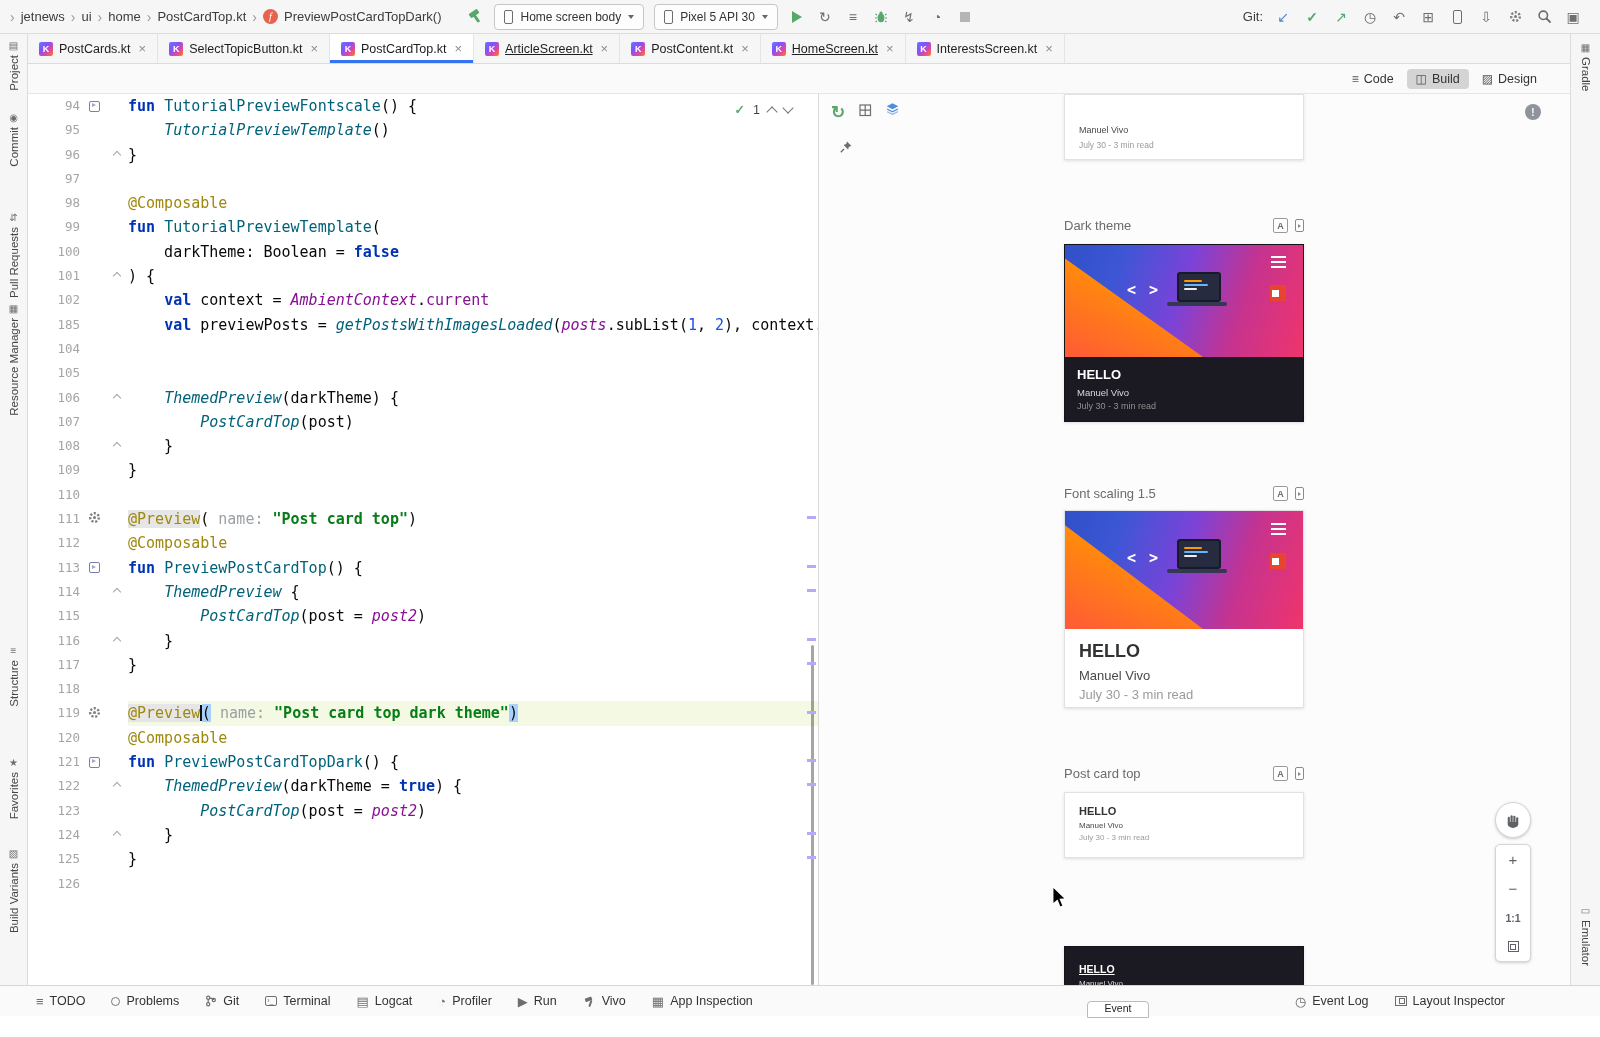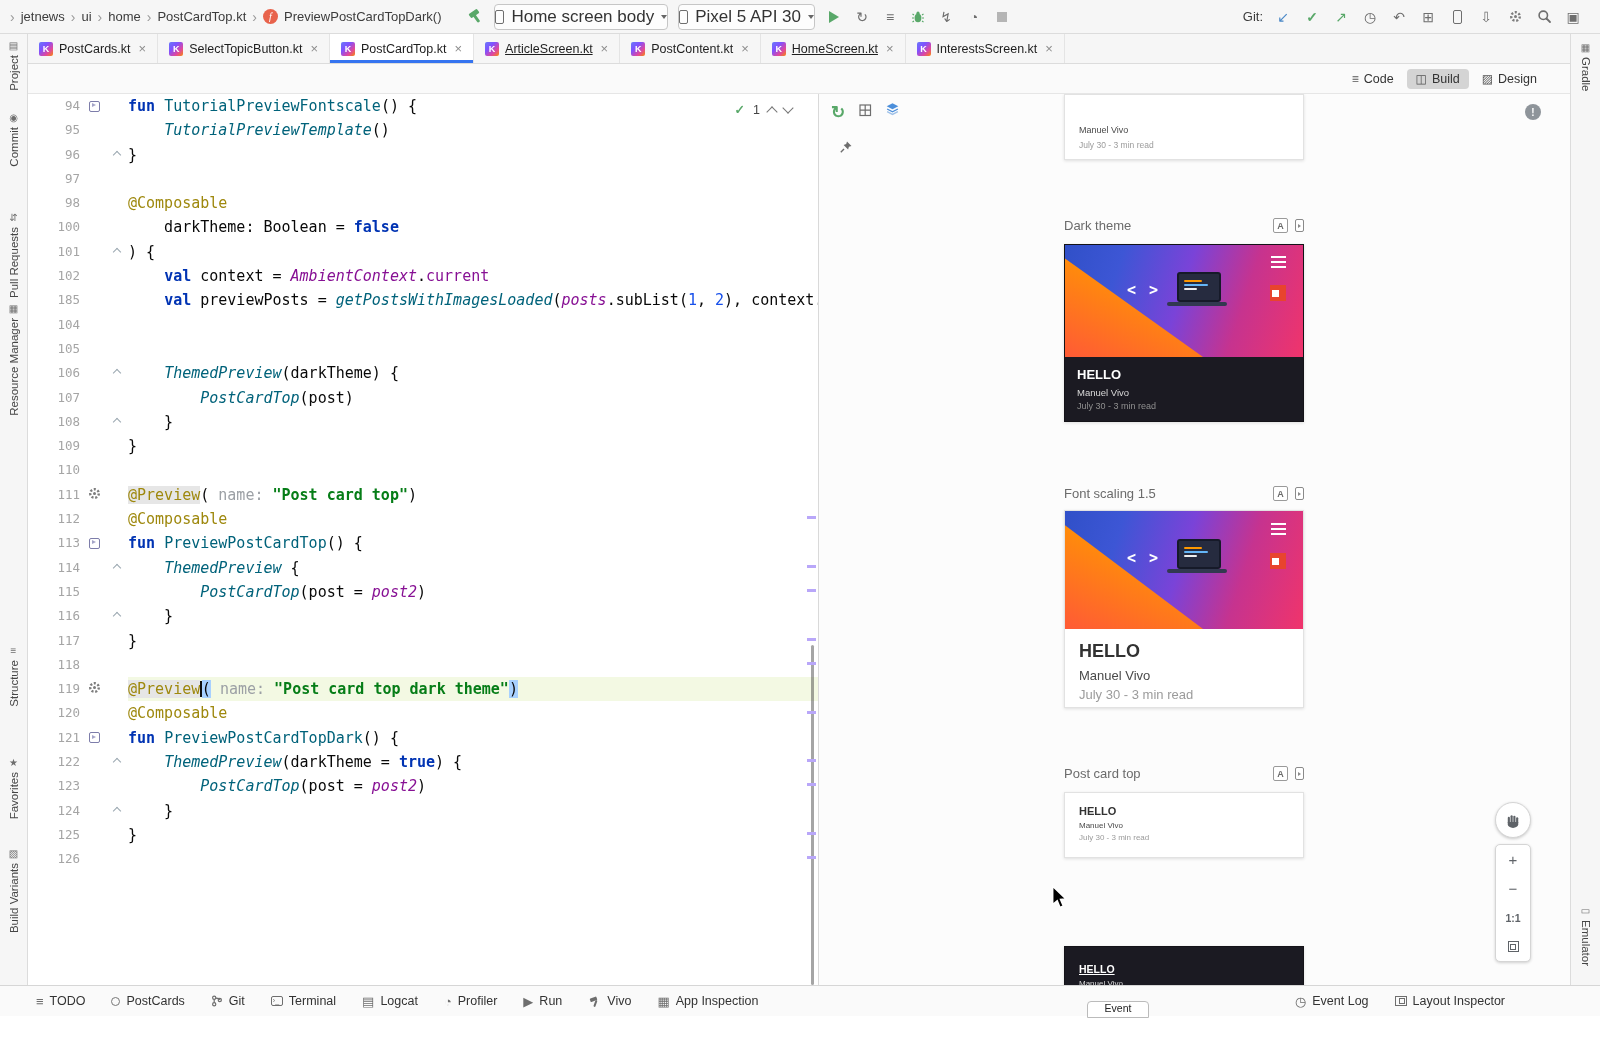--- a/index.html
+++ b/index.html
@@ -10,21 +10,21 @@
   .toolbar{left:0;top:0;width:1600px;height:34px;background:#f6f6f6;border-bottom:1px solid #dcdcdc;
            display:flex;align-items:center;box-sizing:border-box;padding:0 10px;}
   .crumbs{display:flex;align-items:center;gap:6px;white-space:nowrap;}
   .crumb{color:#3c3c3c;cursor:default;}
   .crumb-sep{color:#9a9a9a;font-size:14px;}
   .fn-badge{width:15px;height:15px;border-radius:50%;background:#e8634c;color:#fff;font-size:10px;
             font-style:italic;display:inline-flex;align-items:center;justify-content:center;font-family:"Liberation Serif",serif;}
   .tb-center{display:flex;align-items:center;gap:10px;margin-left:26px;}
   .tb-right{display:flex;align-items:center;gap:11px;margin-left:auto;padding-right:8px;}
   .select{height:24px;border:1px solid #c6c6c6;border-radius:4px;background:#fdfdfd;display:flex;
-          align-items:center;gap:7px;padding:0 0;font-size:17px;color:#333;}
+          align-items:center;gap:7px;padding:0 9px;font-size:12px;color:#333;}
   .dcaret{width:0;height:0;border-left:3.5px solid transparent;border-right:3.5px solid transparent;border-top:4px solid #666;}
   .phoneo{width:9px;height:14px;border:1.3px solid #6e6e6e;border-radius:2px;box-sizing:border-box;}
   .tbico{display:inline-flex;align-items:center;justify-content:center;width:18px;height:18px;
          font-size:14px;color:#6e6e6e;cursor:default;}
   .play-tri{width:0;height:0;border-top:6px solid transparent;border-bottom:6px solid transparent;border-left:10px solid #59a869;}
   .stop-sq{width:10px;height:10px;background:#b5b5b5;}
   .hammer{position:relative;width:17px;height:17px;}
   .hammer::before{content:"";position:absolute;left:2px;top:3px;width:10px;height:5px;background:#59a869;border-radius:1px;transform:rotate(-35deg);}
   .hammer::after{content:"";position:absolute;left:8px;top:6px;width:2.6px;height:9px;background:#59a869;border-radius:1px;transform:rotate(-35deg);}
   .git-label{color:#3c3c3c;margin-left:14px;}
@@ -368,20 +368,28 @@
       <div class="cline">
         <div class="cgut">
           <span class="lnum">98</span>
           <span class="gico"></span>
           <span class="gfold"></span>
         </div>
         <div class="ccode"><span class="tk-a">@Composable</span></div>
       </div>
       <div class="cline">
         <div class="cgut">
+          <span class="lnum">99</span>
+          <span class="gico"></span>
+          <span class="gfold"></span>
+        </div>
+        <div class="ccode"><span class="tk-k">fun </span><span class="tk-d">TutorialPreviewTemplate</span><span class="tk-p">(</span></div>
+      </div>
+      <div class="cline">
+        <div class="cgut">
           <span class="lnum">100</span>
           <span class="gico"></span>
           <span class="gfold"></span>
         </div>
         <div class="ccode"><span class="tk-p">    darkTheme: Boolean = </span><span class="tk-k">false</span></div>
       </div>
       <div class="cline">
         <div class="cgut">
           <span class="lnum">101</span>
           <span class="gico"></span>
@@ -774,21 +782,21 @@
 
 <div class="abs statusbar">
   <div class="sb-item">
       <span class="sbg">≡</span>
       <span>TODO</span>
     </div>
   <div class="sb-item">
       <span class="sbg">
         <span class="ring"></span>
       </span>
-      <span>PostCards</span>
+      <span>Problems</span>
     </div>
   <div class="sb-item">
       <span class="sbg">
         <svg width="12" height="12" viewBox="0 0 12 12">
           <circle cx="3.2" cy="2.8" r="1.6" fill="none" stroke="#6e6e6e" stroke-width="1.2"></circle>
           <circle cx="3.2" cy="9.2" r="1.6" fill="none" stroke="#6e6e6e" stroke-width="1.2"></circle>
           <circle cx="8.8" cy="5" r="1.6" fill="none" stroke="#6e6e6e" stroke-width="1.2"></circle>
           <path d="M3.2 4.4 v3.2 M4.8 3.2 c2.4 0 4 .4 4 1.8" fill="none" stroke="#6e6e6e" stroke-width="1.2"></path>
         </svg>
       </span>

